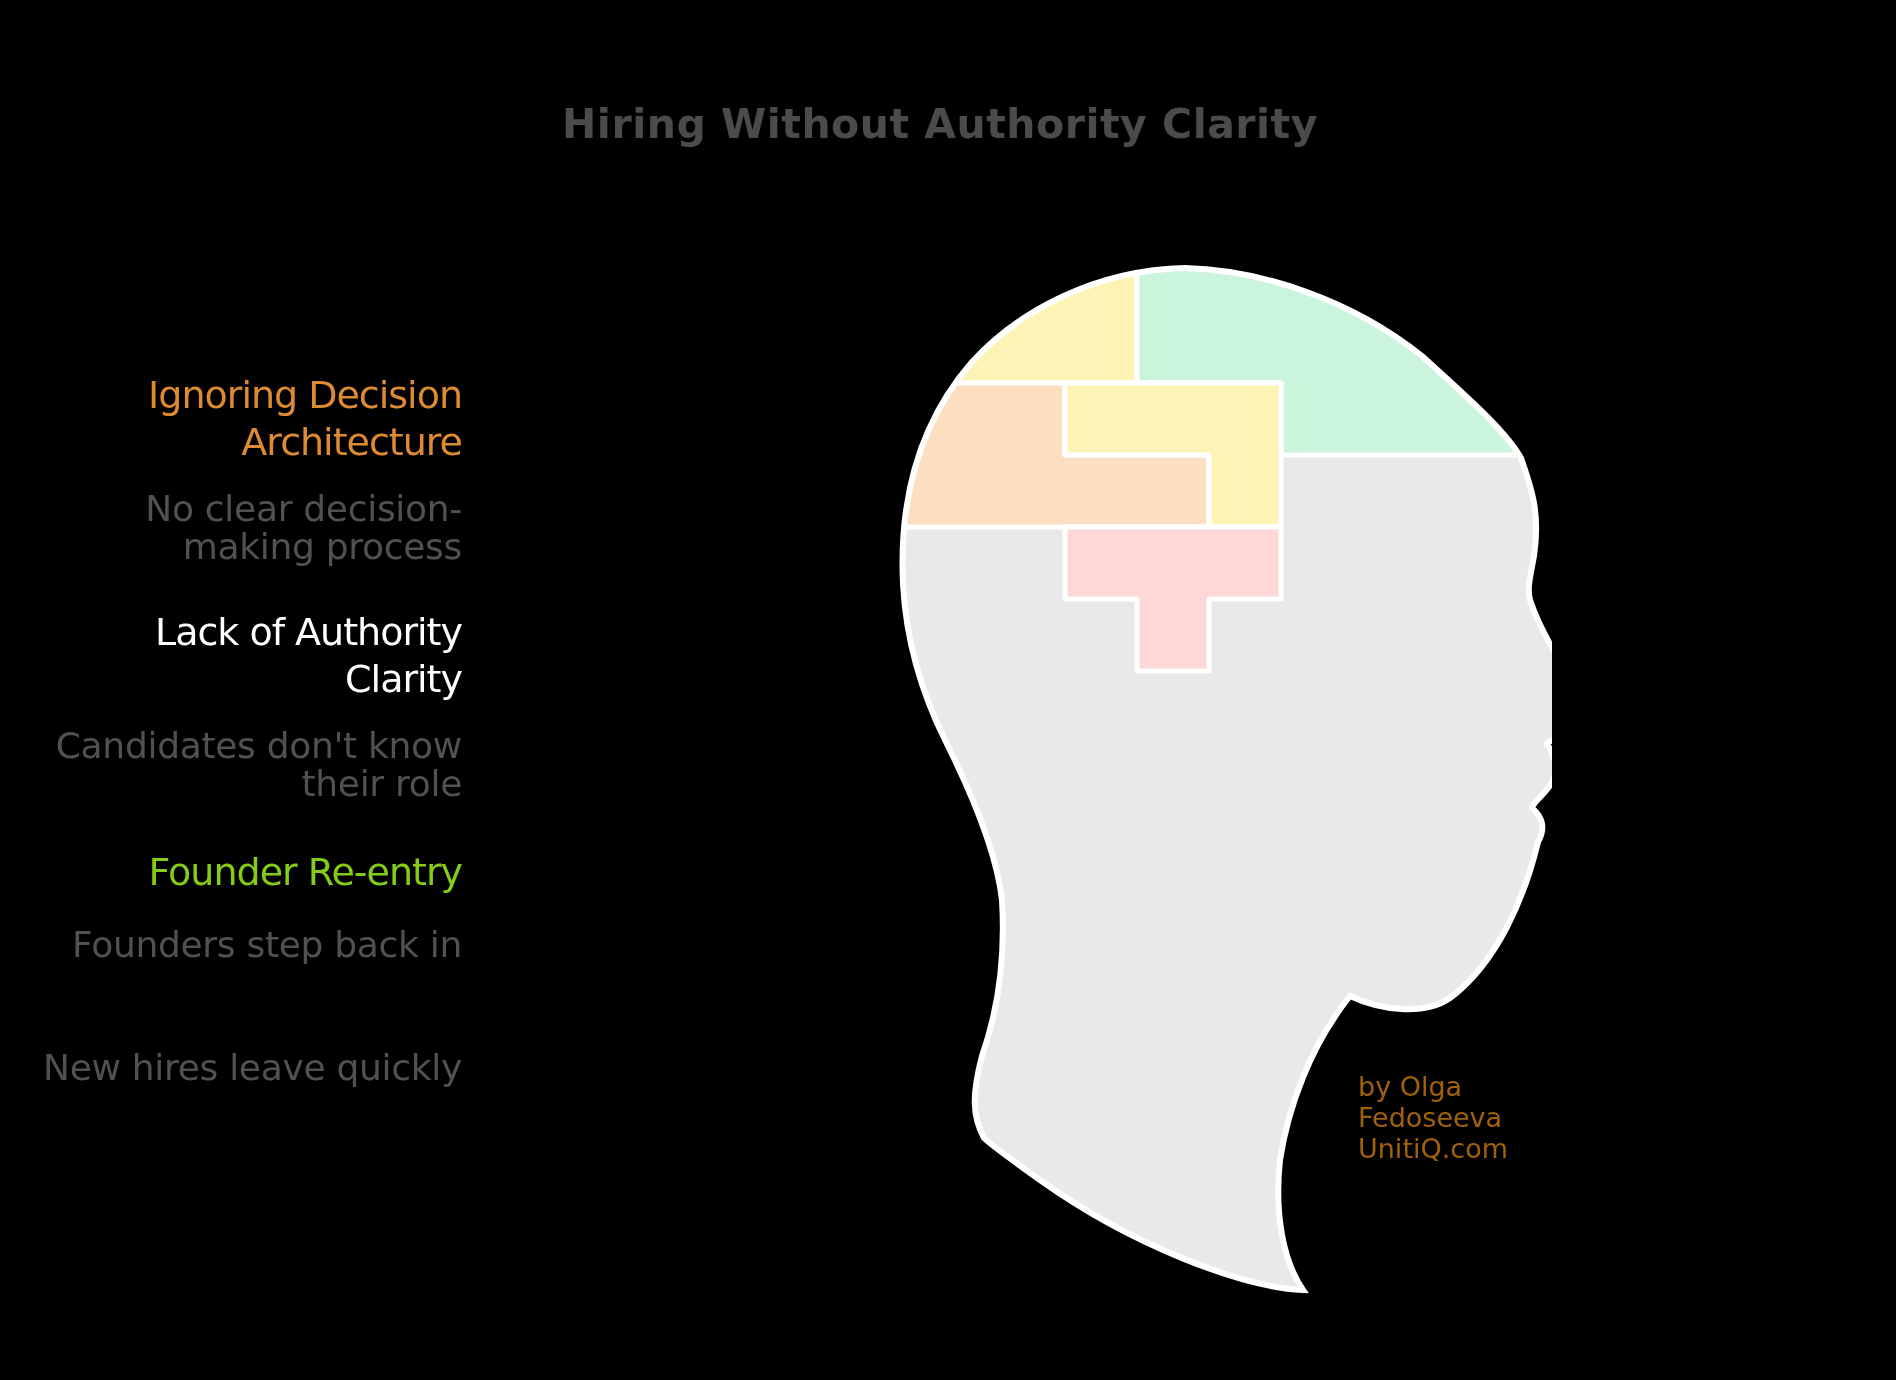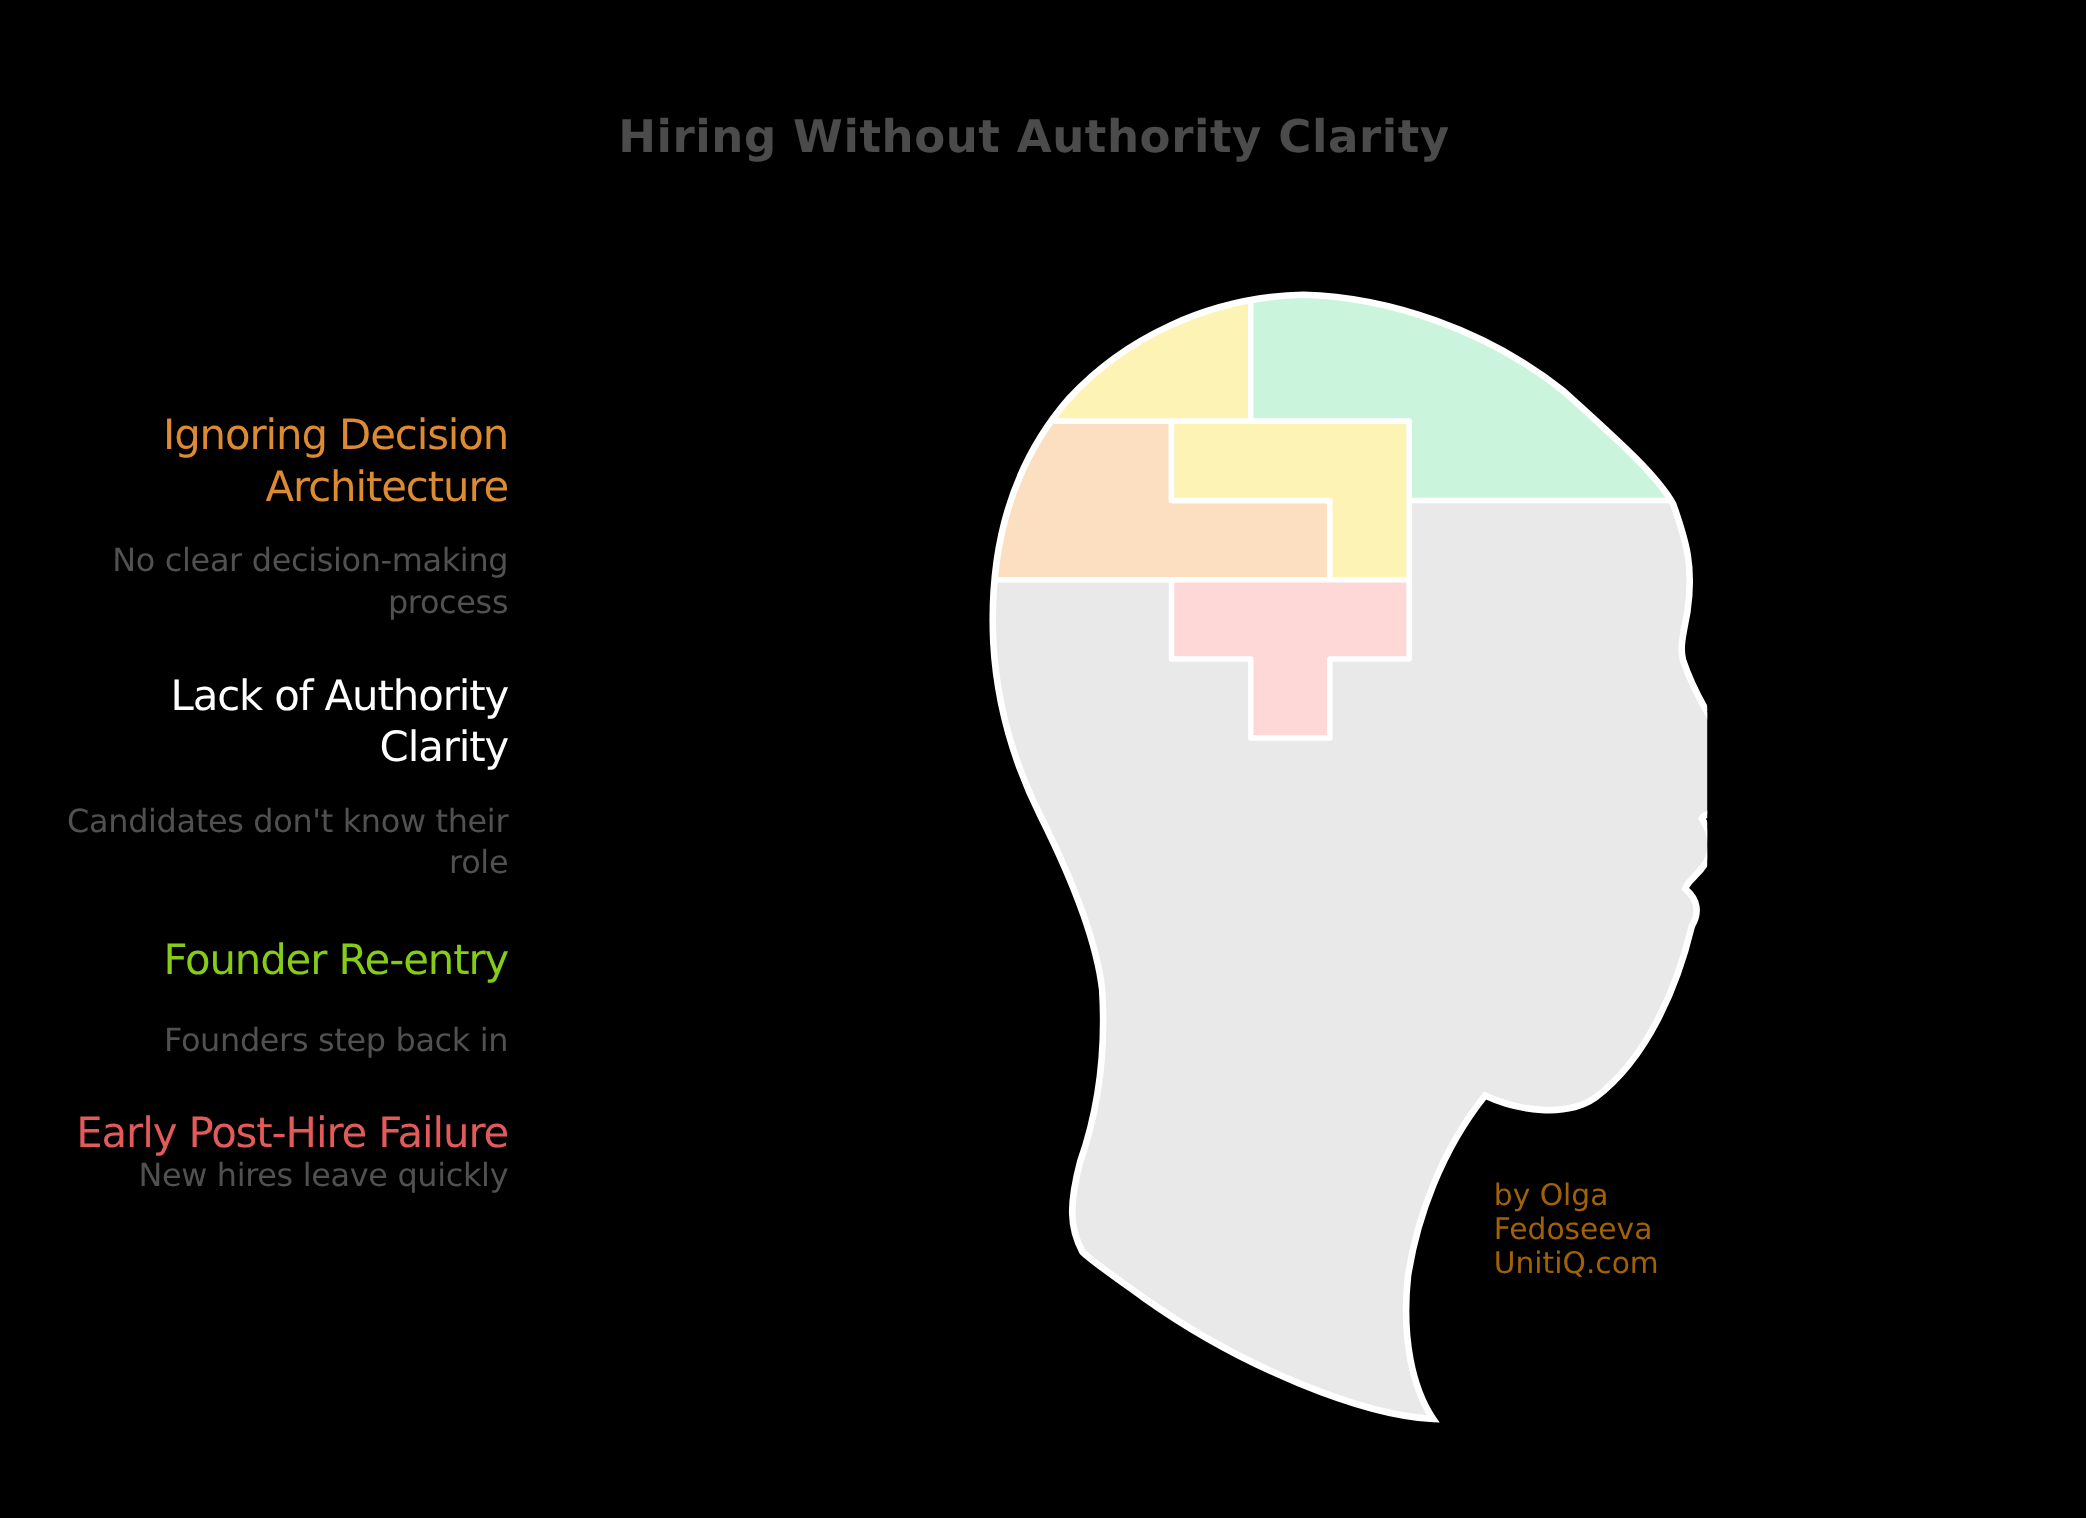--- a/index.html
+++ b/index.html
@@ -24,21 +24,21 @@
     text-align:right;
     font-weight:normal;
     font-size:38px;
     line-height:47px;
     letter-spacing:-1px;
   }
   .item-desc{
     position:absolute;
     right:1090px;
     text-align:right;
-    font-size:29px;
+    font-size:36px;
     line-height:38px;
     letter-spacing:-0.3px;
     color:#515151;
   }
   .h-1{top:372px;max-width:430px;}
   .d-1{top:490px;max-width:430px;}
   .h-2{top:609px;max-width:430px;}
   .d-2{top:727px;max-width:455px;}
   .h-3{top:849px;max-width:620px;}
   .d-3{top:926px;max-width:620px;}
@@ -61,21 +61,20 @@
 
   <div class="item-heading h-1" style="color: rgb(221, 139, 51);">Ignoring Decision Architecture</div>
   <div class="item-desc d-1">No clear decision-making process</div>
 
   <div class="item-heading h-2" style="color: #ffffff;">Lack of Authority Clarity</div>
   <div class="item-desc d-2">Candidates don't know their role</div>
 
   <div class="item-heading h-3" style="color: #84cc16;">Founder Re-entry</div>
   <div class="item-desc d-3">Founders step back in</div>
 
-  <div class="item-heading h-4" style="color: rgb(227, 90, 90);">Early Post-Hire Failure</div>
   <div class="item-desc d-4">New hires leave quickly</div>
 
   <svg class="head-svg" width="1896" height="1380" viewBox="0 0 1896 1380">
     <defs>
       <clipPath id="headClip">
         <path d="M 1185 268
                  C 1262 270 1352 300 1422 356
                  C 1468 398 1505 430 1521 458
                  C 1533 492 1540 515 1534 556
                  C 1530 578 1527 588 1530 600

